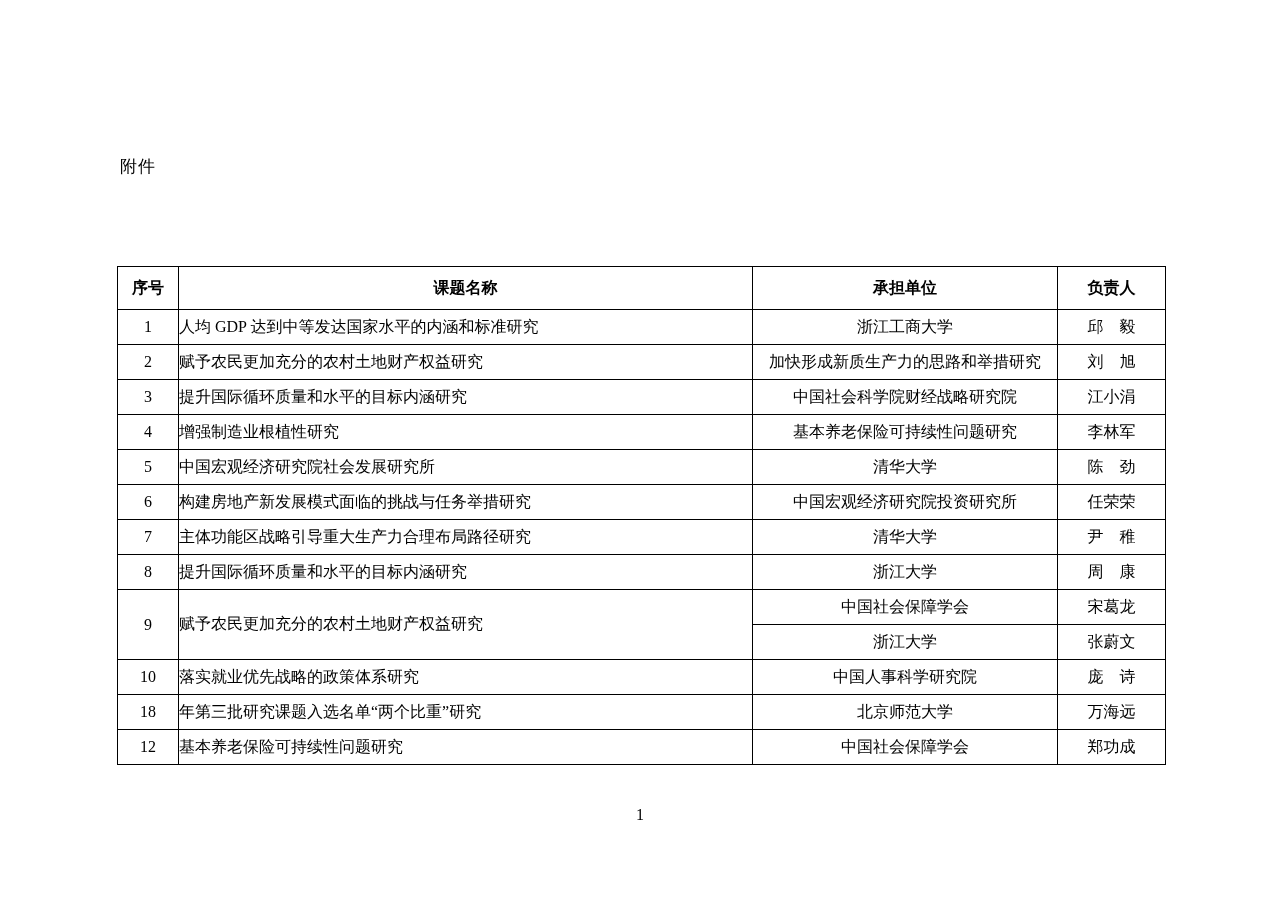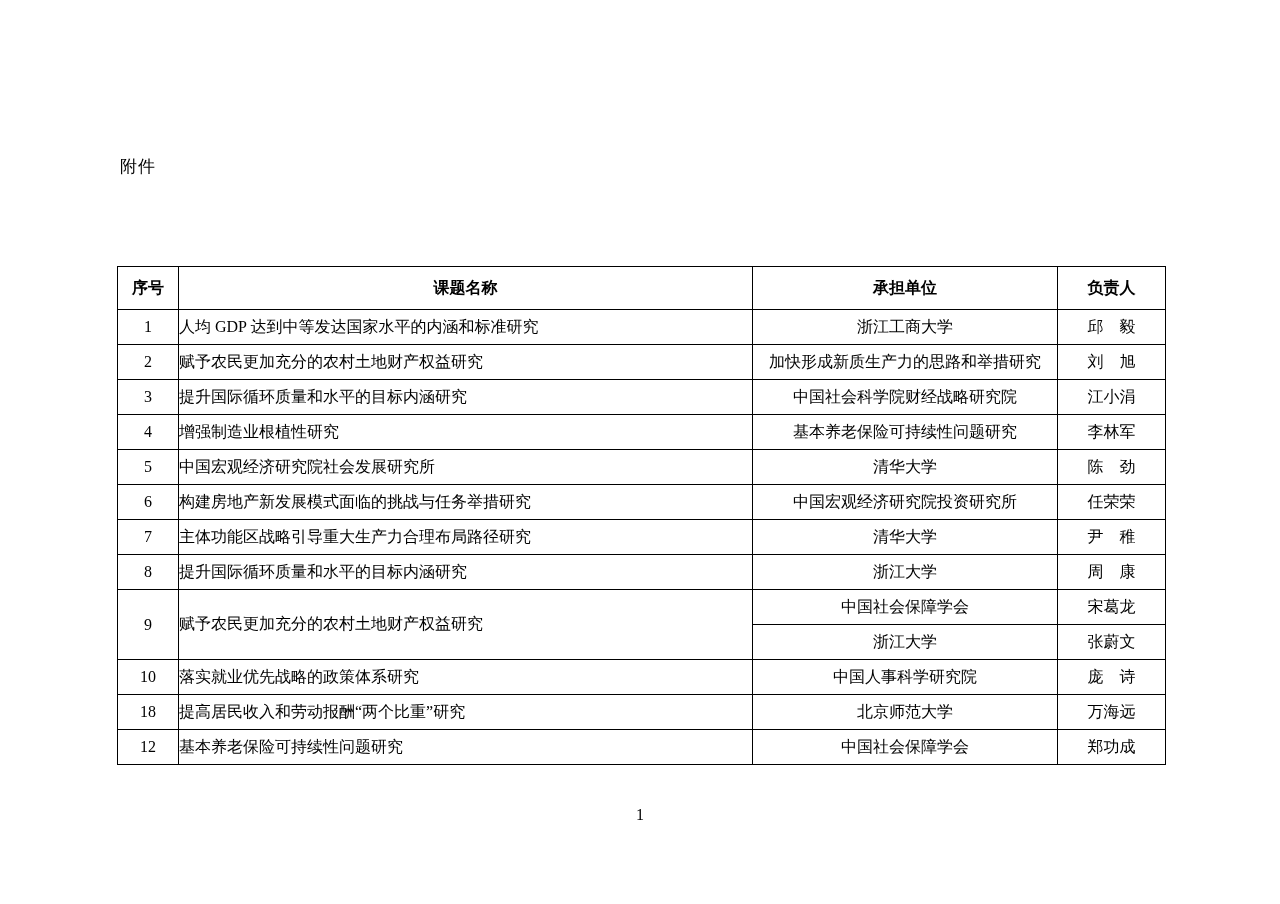--- a/index.html
+++ b/index.html
@@ -154,21 +154,21 @@
           <td>张蔚文</td>
         </tr>
         <tr>
           <td rowspan="1">10</td>
           <td rowspan="1" class="topic">落实就业优先战略的政策体系研究</td>
           <td>中国人事科学研究院</td>
           <td>庞　诗</td>
         </tr>
         <tr>
           <td rowspan="1">18</td>
-          <td rowspan="1" class="topic">提高居民收入和劳动报酬“两个比重”研究</td>
+          <td rowspan="1" class="topic">年第三批研究课题入选名单“两个比重”研究</td>
           <td>北京师范大学</td>
           <td>万海远</td>
         </tr>
         <tr>
           <td rowspan="1">12</td>
           <td rowspan="1" class="topic">基本养老保险可持续性问题研究</td>
           <td>中国社会保障学会</td>
           <td>郑功成</td>
         </tr>
       </tbody>

